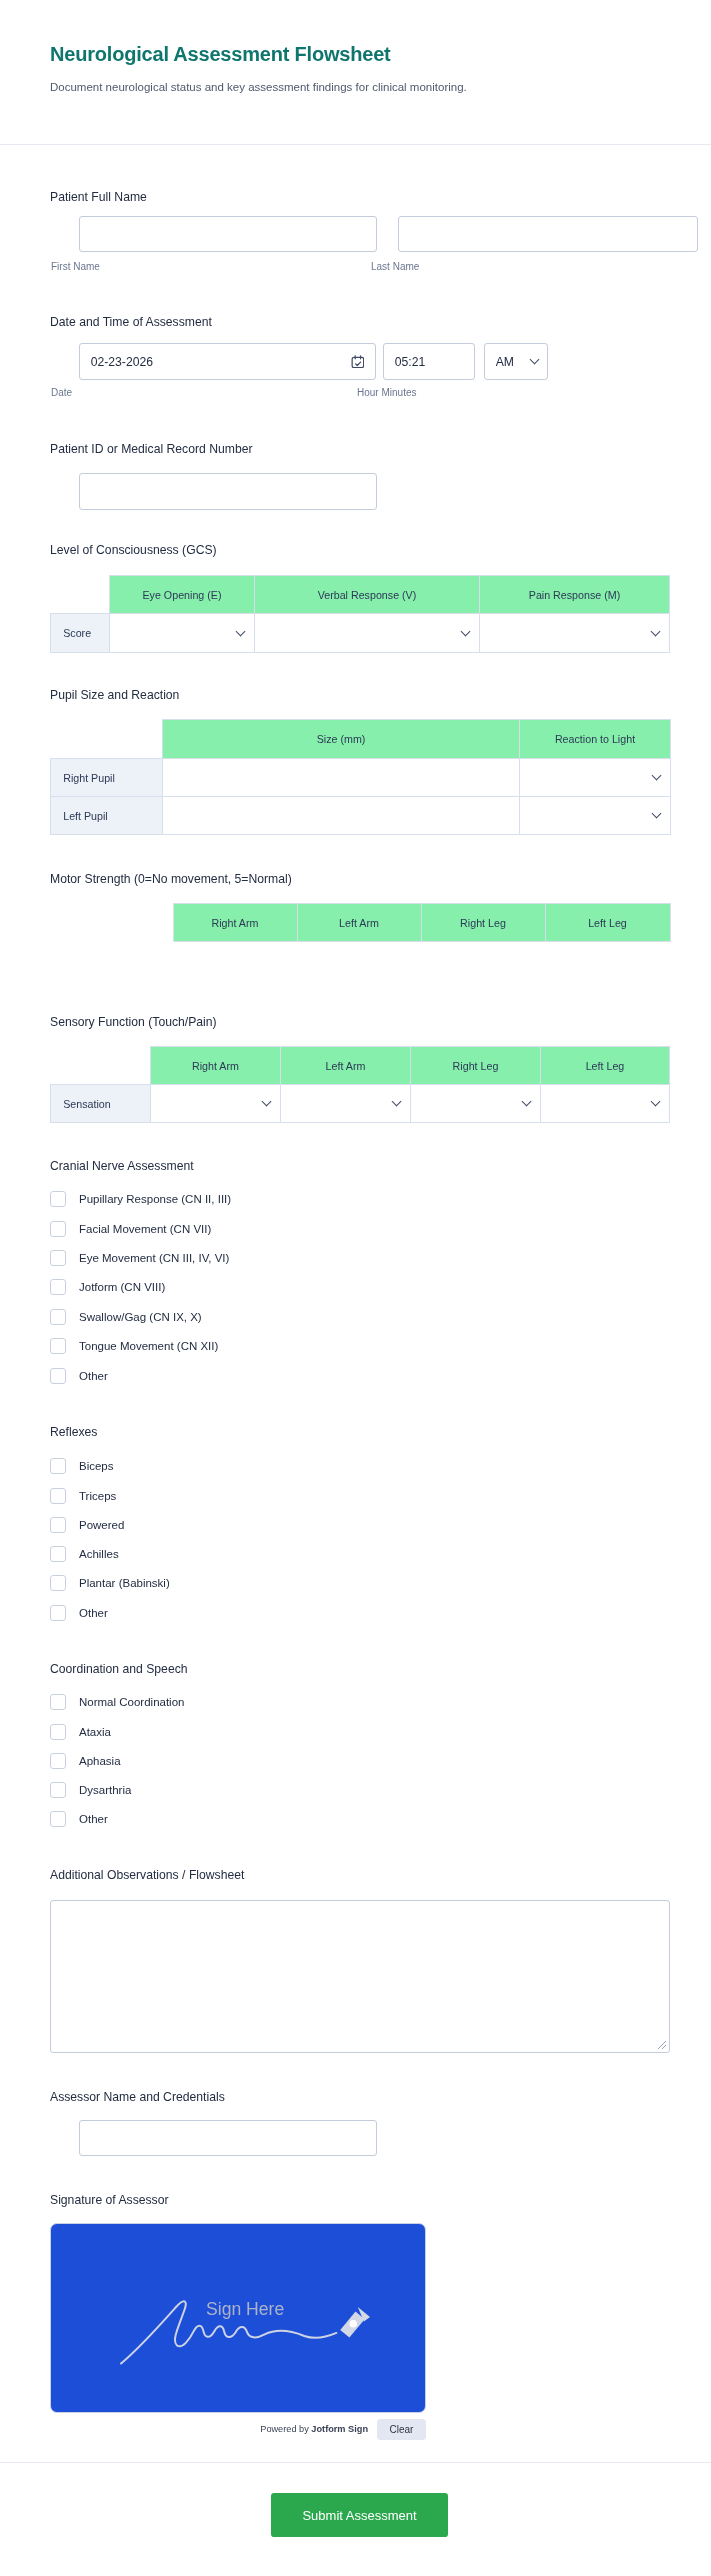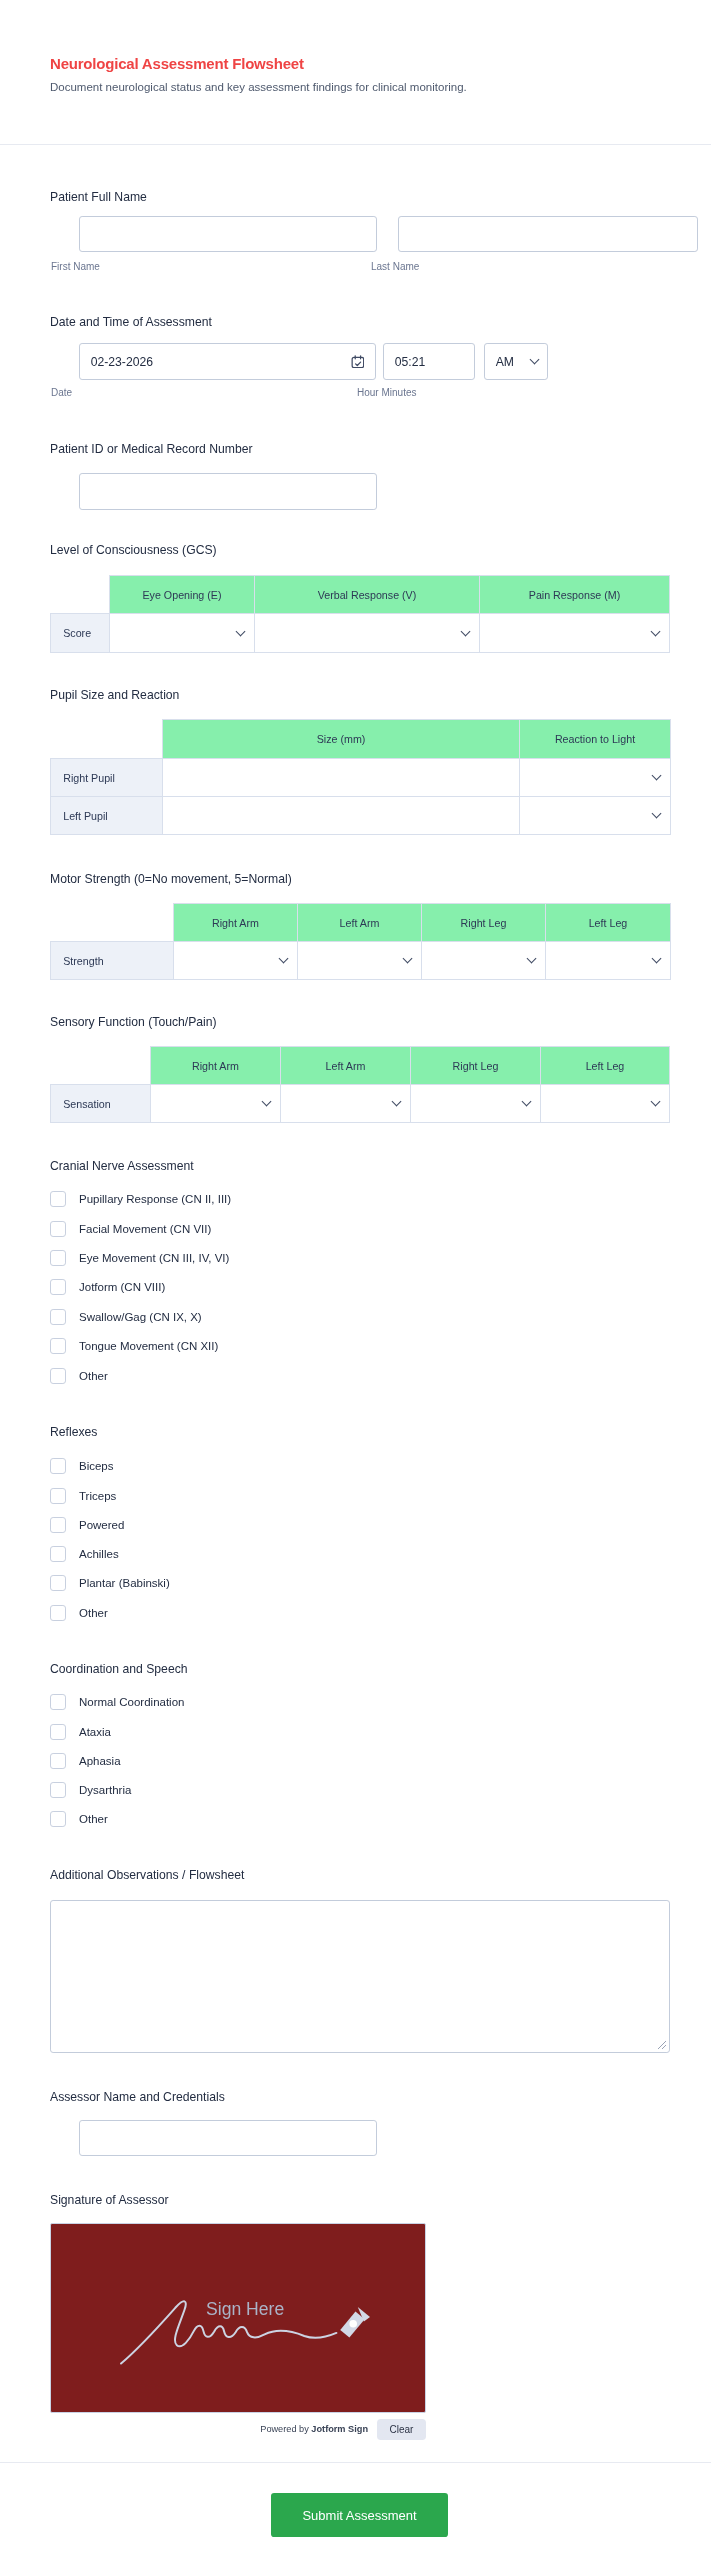--- a/index.html
+++ b/index.html
@@ -1,21 +1,21 @@
 <!DOCTYPE html>
 <html style="font-size:12.2px"><head>
 <meta charset="utf-8">
 <style>
   * { margin:0; padding:0; box-sizing:border-box; }
   html,body { background:#ffffff; }
   #page {
     position:relative; width:711px; height:2576px; margin:0 auto;
     background:#ffffff; font-family:"Liberation Sans", sans-serif; overflow:hidden;
   }
-  .title { position:absolute; left:50px; top:55px; font-size:15px; font-weight:700; color:#ef4444; letter-spacing:-0.2px; }
+  .title { position:absolute; left:50px; top:43px; font-size:20px; font-weight:700; color:#0f766e; letter-spacing:-0.2px; }
   .subtitle { position:absolute; left:50px; top:81px; font-size:11.5px; color:#4f5a6e; }
   .divider { position:absolute; left:0; width:711px; height:0.8px; background:#e7eaf1; }
 
   .qlabel { position:absolute; left:50px; font-size:12.2px; font-weight:500; color:#232d42; }
   .sublabel { position:absolute; font-size:10px; color:#6b7690; }
 
   .tinput {
     position:absolute; height:36px; background:#fff;
     border:0.8px solid #c3ccdb; border-radius:3.1px;
     font-size:12.2px; color:#232d42; padding:0 10.7px;
@@ -46,21 +46,21 @@
   .matrix td.cell { background:#fff; position:relative; }
 
   .check-item { position:absolute; left:50px; height:16px; display:flex; align-items:center; }
   .cb {
     width:16px; height:16px; border:0.8px solid #c8d0df; border-radius:3.1px; background:#fff; flex:0 0 auto;
   }
   .cb-label { margin-left:13px; font-size:11.5px; color:#232d42; white-space:nowrap; }
 
   .sig-box {
     position:absolute; left:50px; top:2223px; width:376px; height:190px;
-    border:0.8px solid #c9d2e4; border-radius:2px; background:#7f1d1d;
+    border:0.8px solid #c9d2e4; border-radius:7px; background:#1d4ed8;
   }
   .sig-art { position:absolute; left:67px; top:66px; width:252px; height:92px; }
   .sign-here { position:absolute; left:88px; top:9.2px; font-size:17.6px; color:#aab3c7; }
   .powered-row { position:absolute; top:2419px; left:50px; width:376px; height:20.7px; }
   .powered-text { position:absolute; right:58px; top:4.6px; font-size:9.2px; color:#3a4356; white-space:nowrap; }
   .powered-text b { font-weight:700; }
   .clear-btn {
     position:absolute; right:0; top:0; width:49px; height:20.7px;
     background:#e3e7f1; border:none; border-radius:3.8px;
     font-size:10px; color:#2c3345; font-family:"Liberation Sans", sans-serif;
@@ -191,35 +191,20 @@
         <col style="width:125px">
       </colgroup>
     <tbody>
         <tr style="height:38px">
       <td class="corner"></td>
       <th class="hd">Right Arm</th>
       <th class="hd">Left Arm</th>
       <th class="hd">Right Leg</th>
       <th class="hd">Left Leg</th>
     </tr>
-    <tr style="height:38px">
-      <td class="rowlab">Strength</td>
-      <td class="cell">
-            <span class="chev cell-chev"></span>
-          </td>
-      <td class="cell">
-            <span class="chev cell-chev"></span>
-          </td>
-      <td class="cell">
-            <span class="chev cell-chev"></span>
-          </td>
-      <td class="cell">
-            <span class="chev cell-chev"></span>
-          </td>
-    </tr>
   </tbody>
     </table>
 
   <div class="qlabel" style="top:1015px">Sensory Function (Touch/Pain)</div>
   <table class="matrix" style="left:50px; top:1046px; width:620px">
     <colgroup>
         <col style="width:100px">
         <col style="width:130px">
         <col style="width:130px">
         <col style="width:130px">

